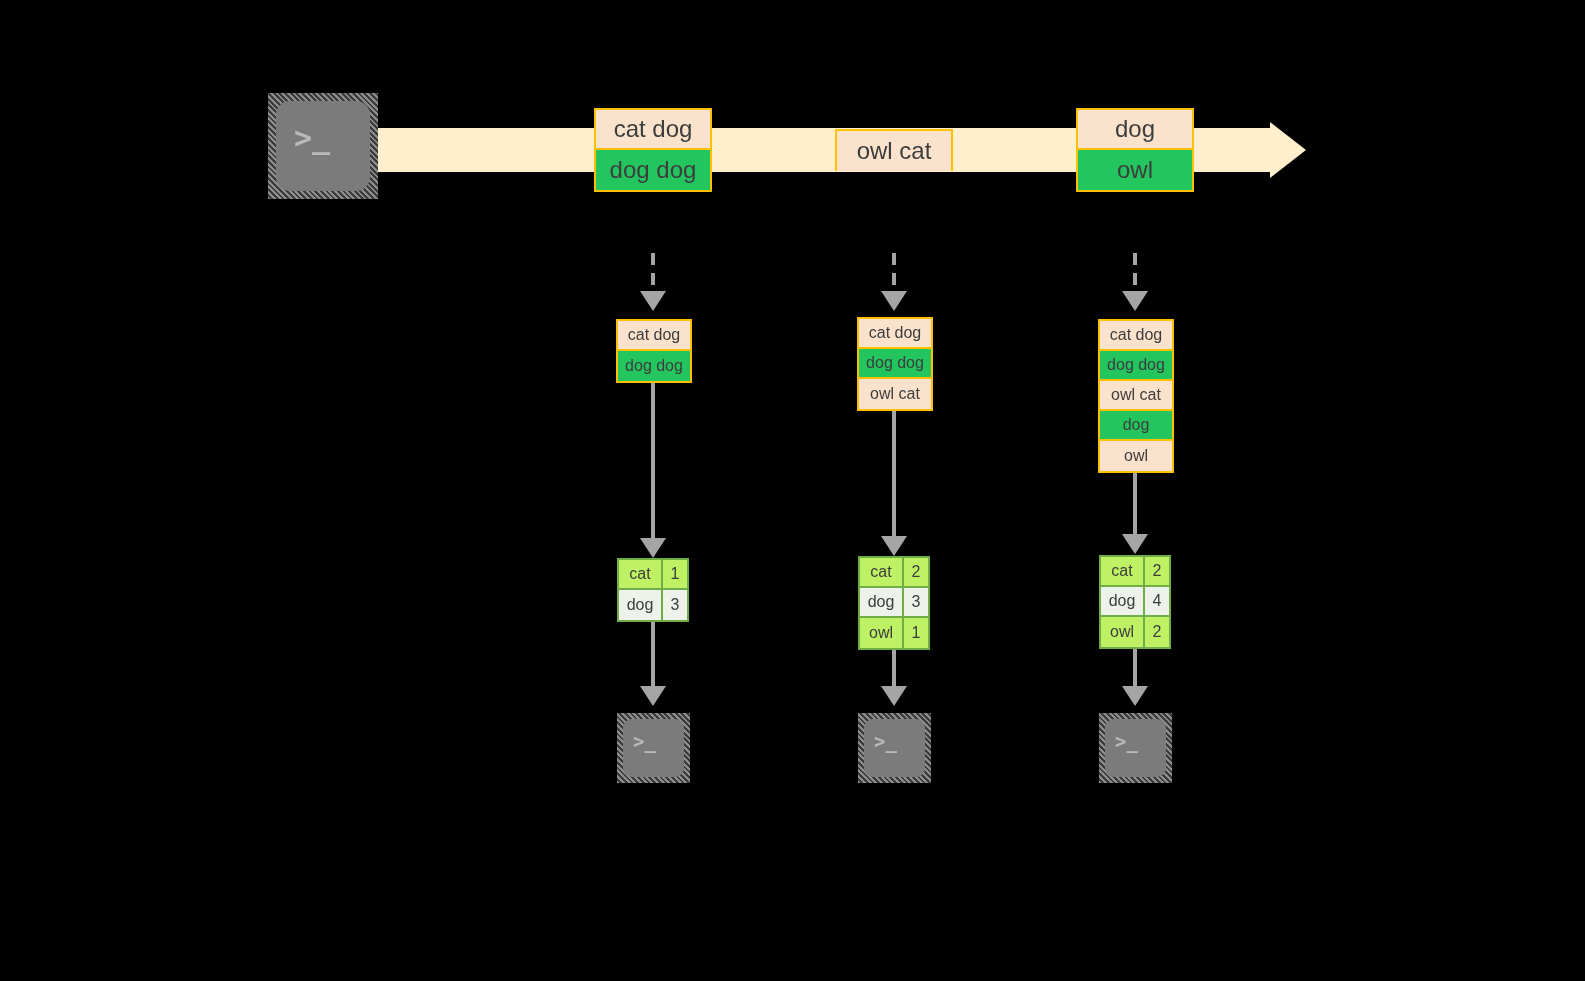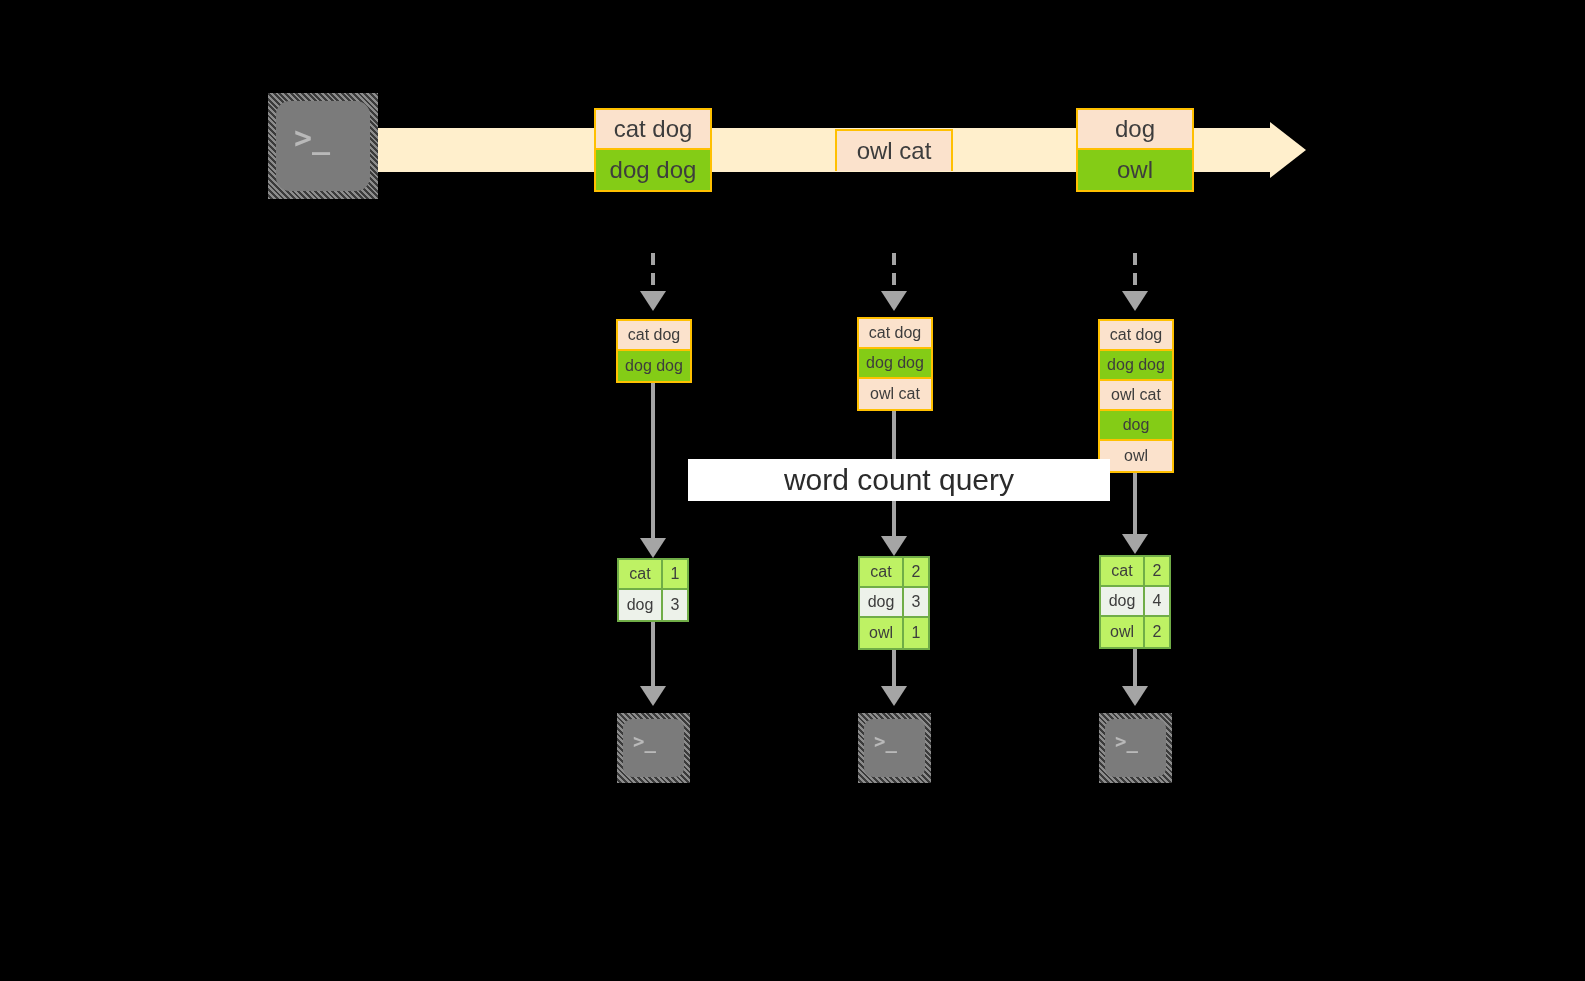--- a/index.html
+++ b/index.html
@@ -73,21 +73,21 @@
     box-sizing: border-box;
     display: flex;
     align-items: center;
     justify-content: center;
     color: #3d3d3d;
     white-space: nowrap;
     border-bottom: 2px solid #FFC000;
   }
   .rec-cell:last-child { border-bottom: none; }
   .rec-cell.dark  { background: #FBE2CC; }
-  .rec-cell.light { background: #84cc16; }
+  .rec-cell.light { background: #22c55e; }
 
   
   .rec.big .rec-cell { font-size: 24px; height: 40px; }
   
   .rec.mini .rec-cell { font-size: 16px; height: 30px; }
 
   
   .tbl {
     position: absolute;
     border: 2px solid #70AD47;
@@ -276,17 +276,14 @@
 
   <div class="vline" style="left:1133px; top:649px; height:37px;"></div>
   <div class="vhead" style="left:1122px; top:686px;"></div>
 
   <div class="term small" style="left:1099px; top:713px; width:73px; height:70px;">
     <div class="term-inner">
       <span class="prompt" style="left:10px; top:13px; font-size:19px;">&gt;_</span>
     </div>
   </div>
 
-  <div class="label-band" style="left:688px; top:459px; width:422px; height:42px;">
-    <span>word count query</span>
-  </div>
 
 </div>
 
 </body></html>

